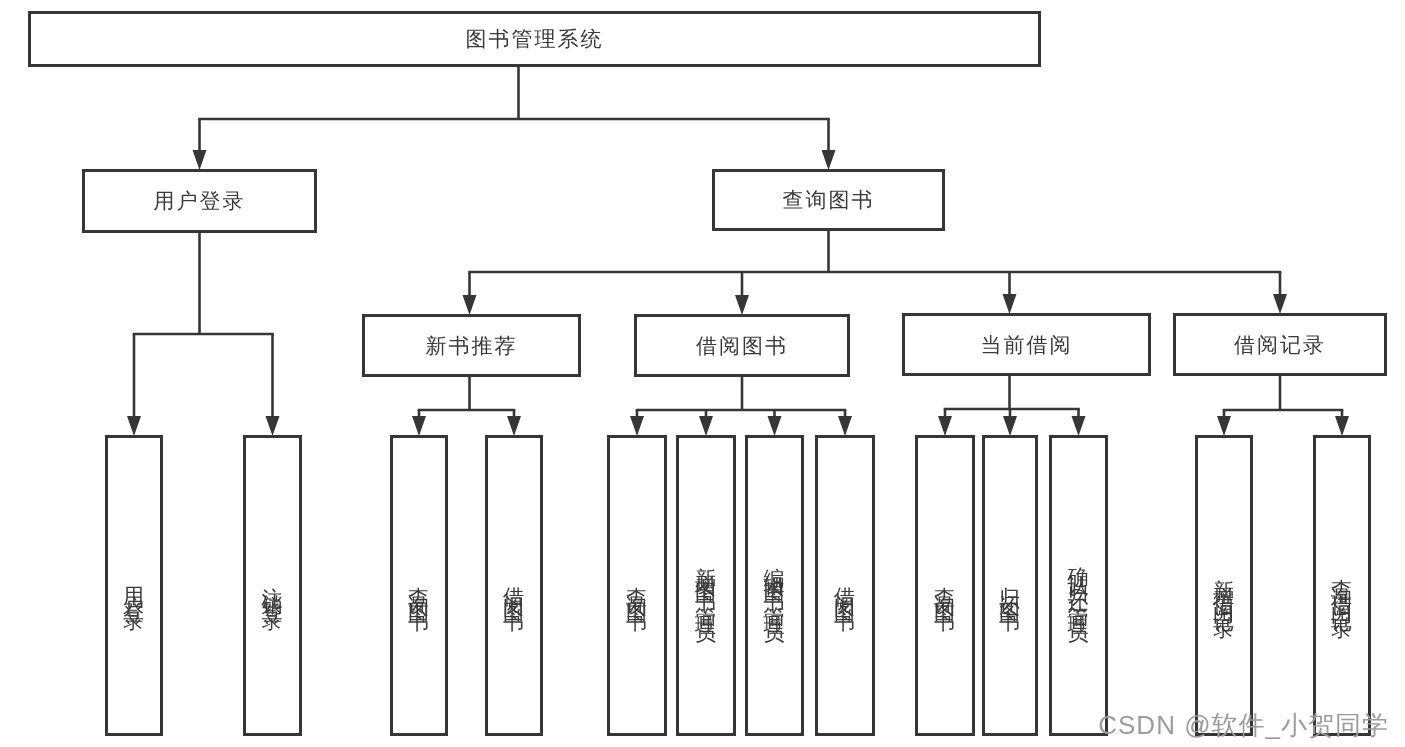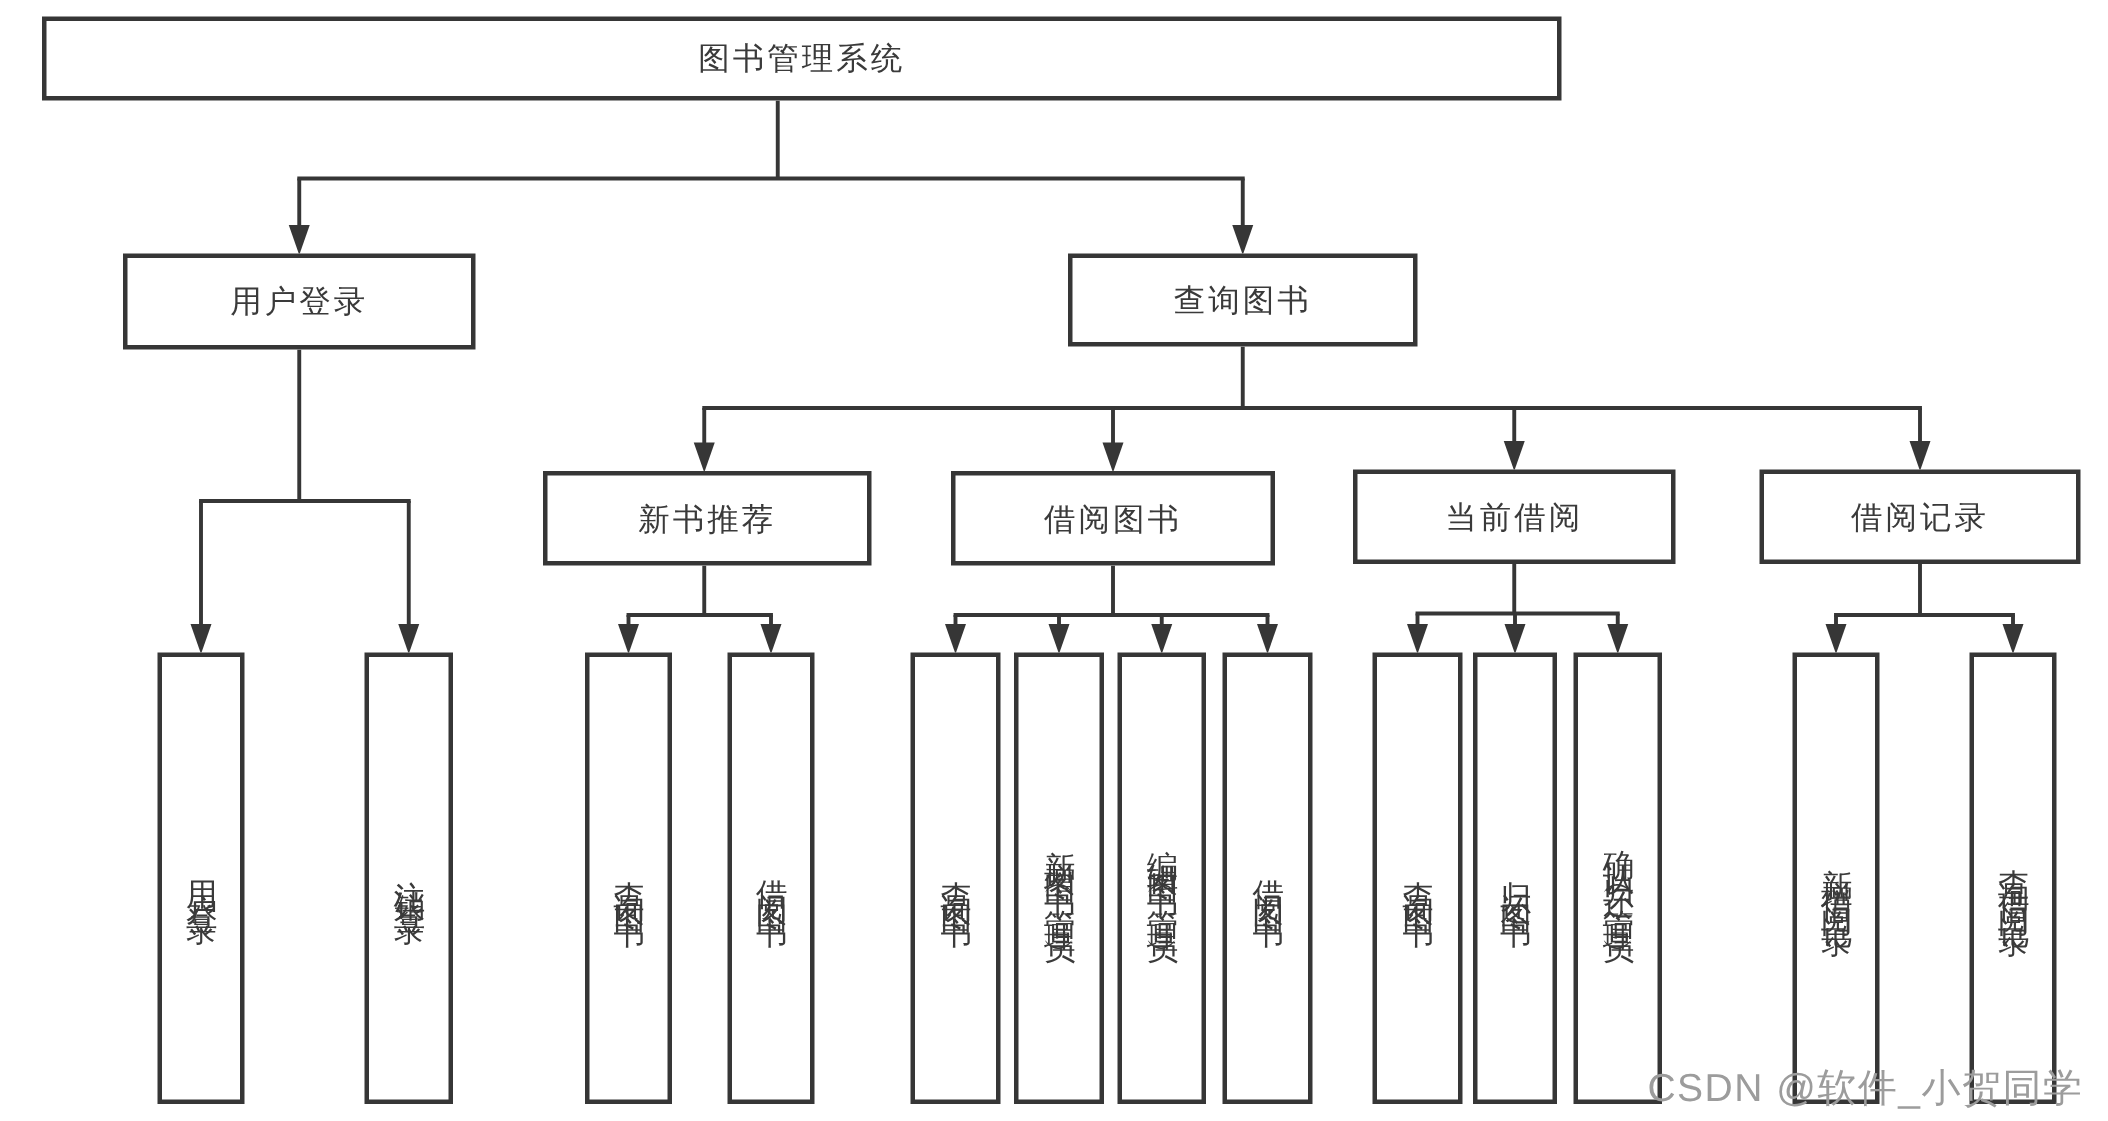--- a/index.html
+++ b/index.html
@@ -158,21 +158,21 @@
       </div>
       <div class="box v" style="left: 676px; top: 435px; width: 60px; height: 301px;">
         <span>新增图书（管理员）</span>
       </div>
       <div class="box v" style="left: 745px; top: 435px; width: 59px; height: 301px;">
         <span>编辑图书（管理员）</span>
       </div>
       <div class="box v" style="left: 815px; top: 435px; width: 60px; height: 301px;">
         <span>借阅图书</span>
       </div>
-      <div class="box h" style="left: 902px; top: 313px; width: 215px; height: 63px; text-align: center;">
+      <div class="box h" style="left: 902px; top: 313px; width: 249px; height: 63px; text-align: center;">
         <span>当前借阅</span>
       </div>
       <div class="box v" style="left: 915px; top: 435px; width: 60px; height: 301px;">
         <span>查询图书</span>
       </div>
       <div class="box v" style="left: 982px; top: 435px; width: 56px; height: 301px;">
         <span>归还图书</span>
       </div>
       <div class="box v" style="left: 1049px; top: 435px; width: 59px; height: 301px;">
         <span>确认归还（管理员）</span>

